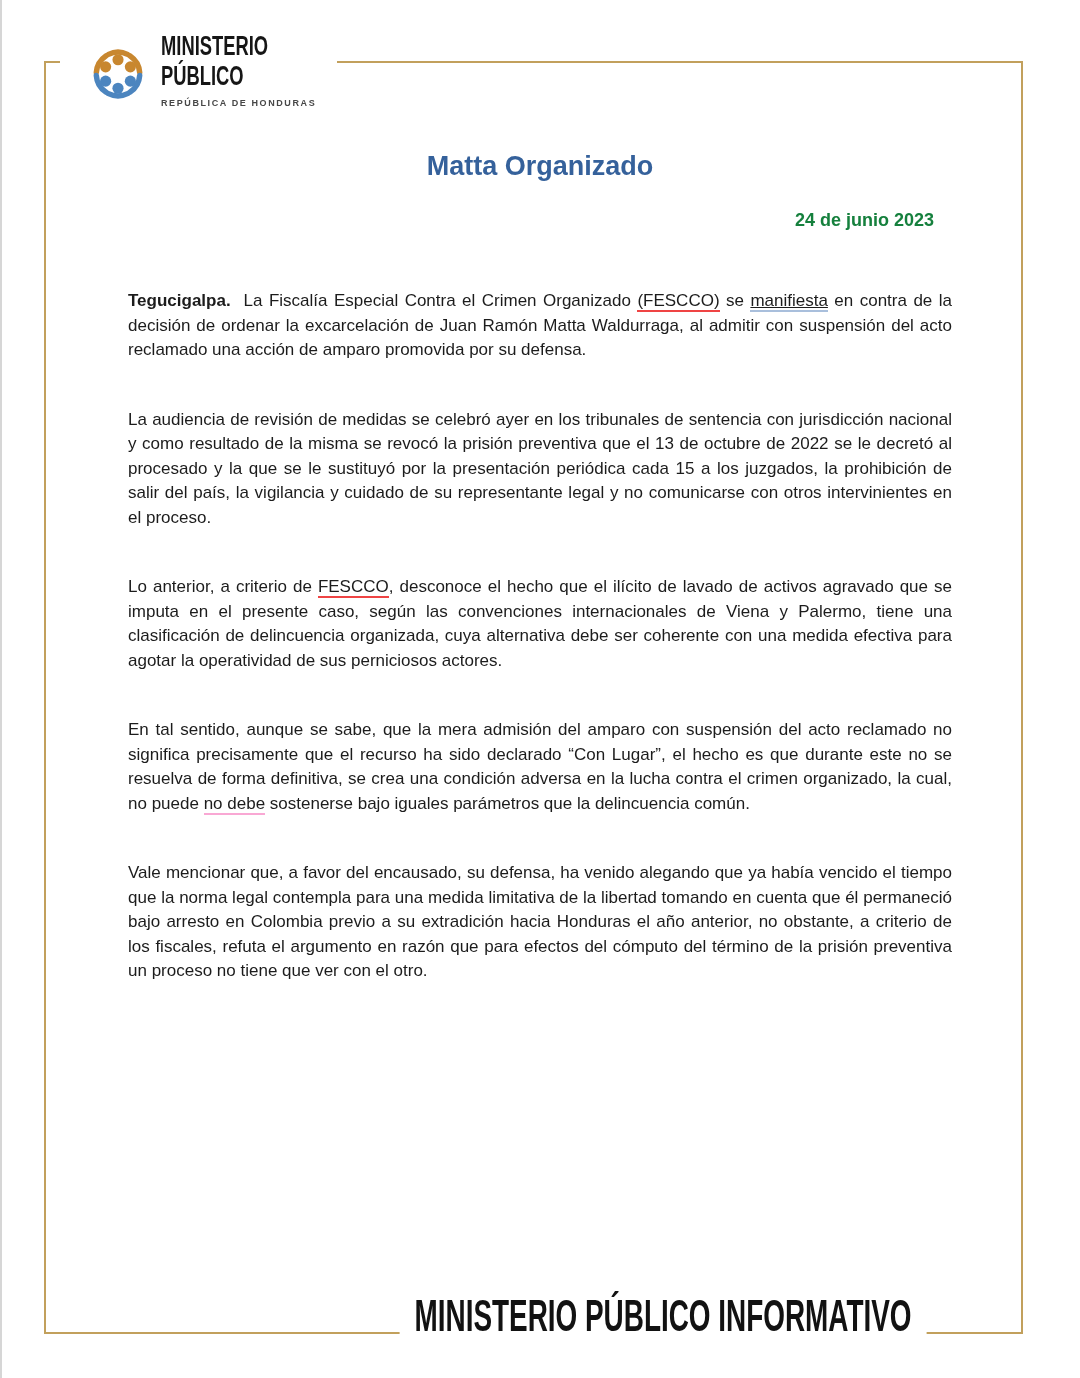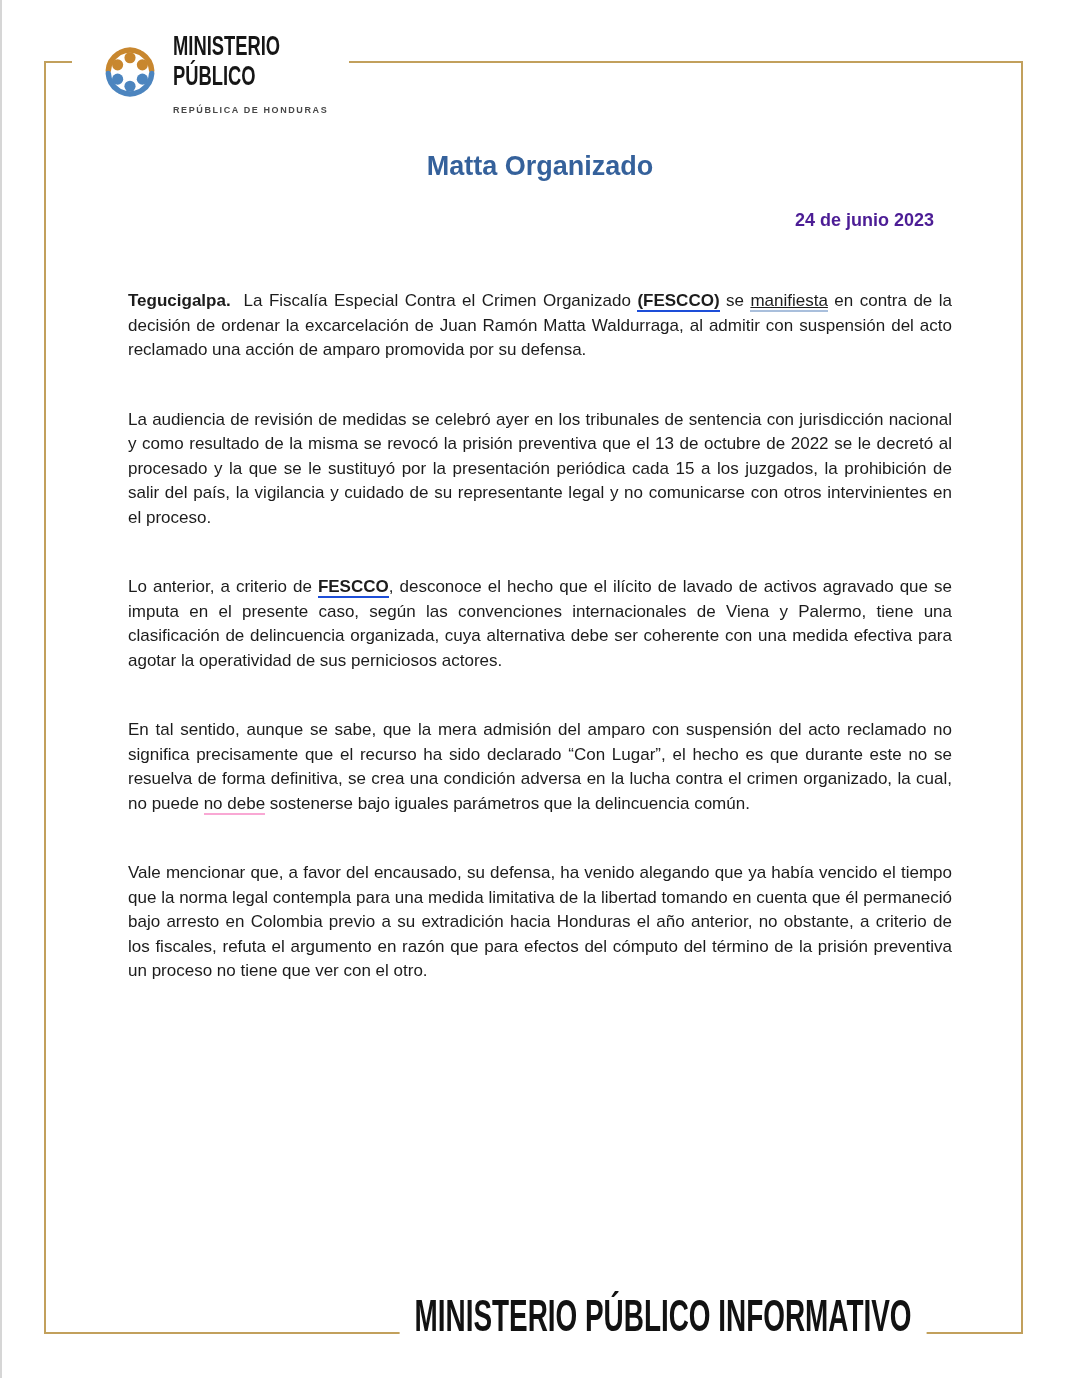--- a/index.html
+++ b/index.html
@@ -7,49 +7,49 @@
     width:1080px;height:1378px;position:relative;background:#ffffff;
     font-family:"Liberation Sans", sans-serif;color:#1f1f1f;overflow:hidden;
   }
   .page-edge{position:absolute;left:0;top:0;width:2px;height:1378px;background:#d6d6d6;}
   .gold-frame{
     position:absolute;left:44px;top:61px;width:975px;height:1269px;
     border:2px solid #C2A05C;z-index:1;
   }
   
   .logo-block{
-    position:absolute;left:72px;top:10px;z-index:3;background:#ffffff;
-    display:flex;align-items:center;padding:18px 18px 12px 24px;
+    position:absolute;left:60px;top:10px;z-index:3;background:#ffffff;
+    display:flex;align-items:flex-end;padding:18px 18px 12px 24px;
   }
   .logo-icon{width:68px;height:68px;flex:0 0 auto;}
   .logo-text{margin-left:9px;padding-top:3px;}
   .logo-name{
     font-size:27px;font-weight:700;line-height:30px;color:#161616;
     transform:scaleX(0.68);transform-origin:left top;white-space:nowrap;
   }
   .logo-sub{
     font-size:9px;font-weight:700;letter-spacing:1.6px;color:#474747;
-    margin-top:14px;white-space:nowrap;
+    margin-top:7px;white-space:nowrap;
   }
   
   .content{position:absolute;left:128px;top:148px;width:824px;z-index:2;}
   .press-title{
     text-align:center;font-weight:700;font-size:27px;line-height:37px;color:#35619B;
   }
   .press-date{
     text-align:right;padding-right:18px;margin-top:22px;
-    font-size:18px;line-height:26px;font-weight:700;color:#4c1d95;
+    font-size:18px;line-height:26px;font-weight:700;color:#15803d;
   }
   .paragraphs{margin-top:56px;}
   .paragraphs p{
     margin:0 0 45px 0;font-size:17px;line-height:24.5px;
     text-align:justify;color:#1c1c1c;
   }
   .seg-bold{font-weight:700;}
-  .seg-u-red{border-bottom:2px solid #1d4ed8;font-weight:bold;}
+  .seg-u-red{border-bottom:2px solid #ef4444;}
   .seg-u-blue{border-bottom:2px solid #A9BFDC;text-decoration:underline;}
   .seg-u-gray{border-bottom:2px solid #f9a8d4;}
   
   .footer-banner{
     position:absolute;left:663px;top:1292px;height:48px;line-height:48px;z-index:3;
     background:#ffffff;padding:0 24px;white-space:nowrap;
     font-size:45px;font-weight:700;color:#121212;letter-spacing:0px;
     transform:translateX(-50%) scaleX(0.62);transform-origin:center center;
   }
 </style>

